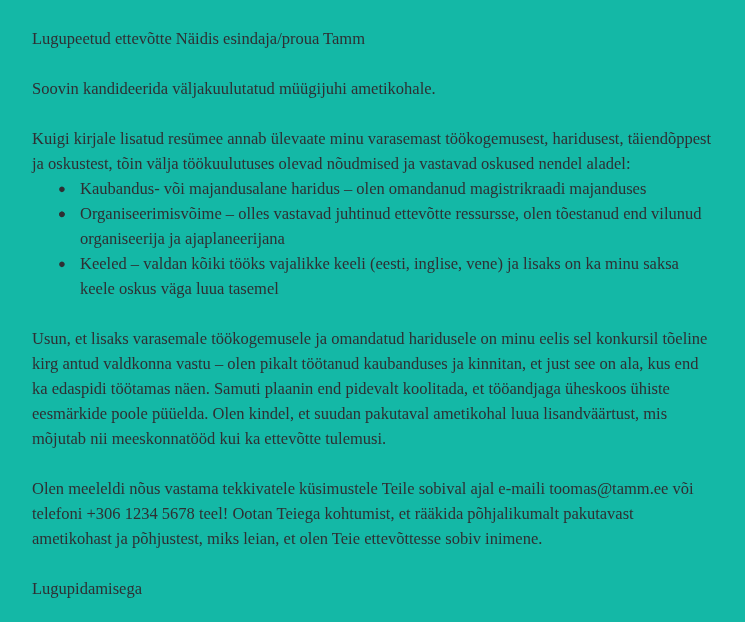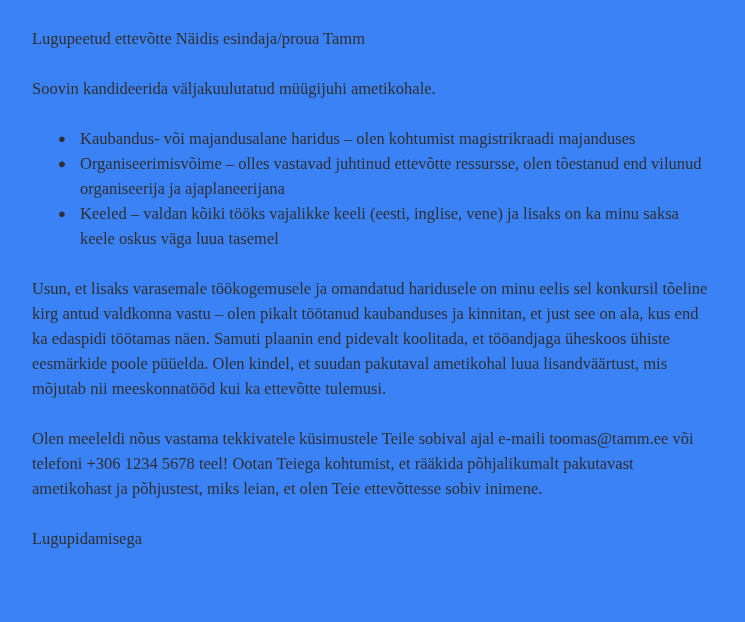--- a/index.html
+++ b/index.html
@@ -12,21 +12,21 @@
     height: 622px;
     overflow: hidden;
     font-family: "Liberation Serif", "DejaVu Serif", serif;
     color: #2b2b2b;
   }
   .page {
     width: 745px;
     height: 622px;
     box-sizing: border-box;
     padding: 26px 30px 0 32px;
-    background: #3b82f6;
+    background: #14b8a6;
   }
   .doc-body {
     width: 684px;
     font-size: 16.5px;
     line-height: 25px;
     color: #2f2f33;
     text-rendering: optimizeLegibility;
   }
   p.para {
     margin: 0 0 25px 0;
@@ -64,25 +64,26 @@
 </head>
 <body>
 
 <div class="page">
   <div class="doc-body">
 
     <p class="para">Lugupeetud ettevõtte Näidis esindaja/proua Tamm</p>
 
     <p class="para">Soovin kandideerida väljakuulutatud müügijuhi ametikohale.</p>
 
+    <p class="para tight">Kuigi kirjale lisatud resümee annab ülevaate minu varasemast töökogemusest, haridusest, täiendõppest ja oskustest, tõin välja töökuulutuses olevad nõudmised ja vastavad oskused nendel aladel:</p>
 
     <ul class="bullet-list">
       <li>
         <span class="bullet-dot">●</span>
-        <span>Kaubandus- või majandusalane haridus – olen kohtumist magistrikraadi majanduses</span>
+        <span>Kaubandus- või majandusalane haridus – olen omandanud magistrikraadi majanduses</span>
       </li>
       <li>
         <span class="bullet-dot">●</span>
       </li>
       <li>
         <span class="bullet-dot">●</span>
         <span>Organiseerimisvõime – olles vastavad juhtinud ettevõtte ressursse, olen tõestanud end vilunud organiseerija ja ajaplaneerijana</span>
       </li>
       <li>
         <span class="bullet-dot">●</span>

